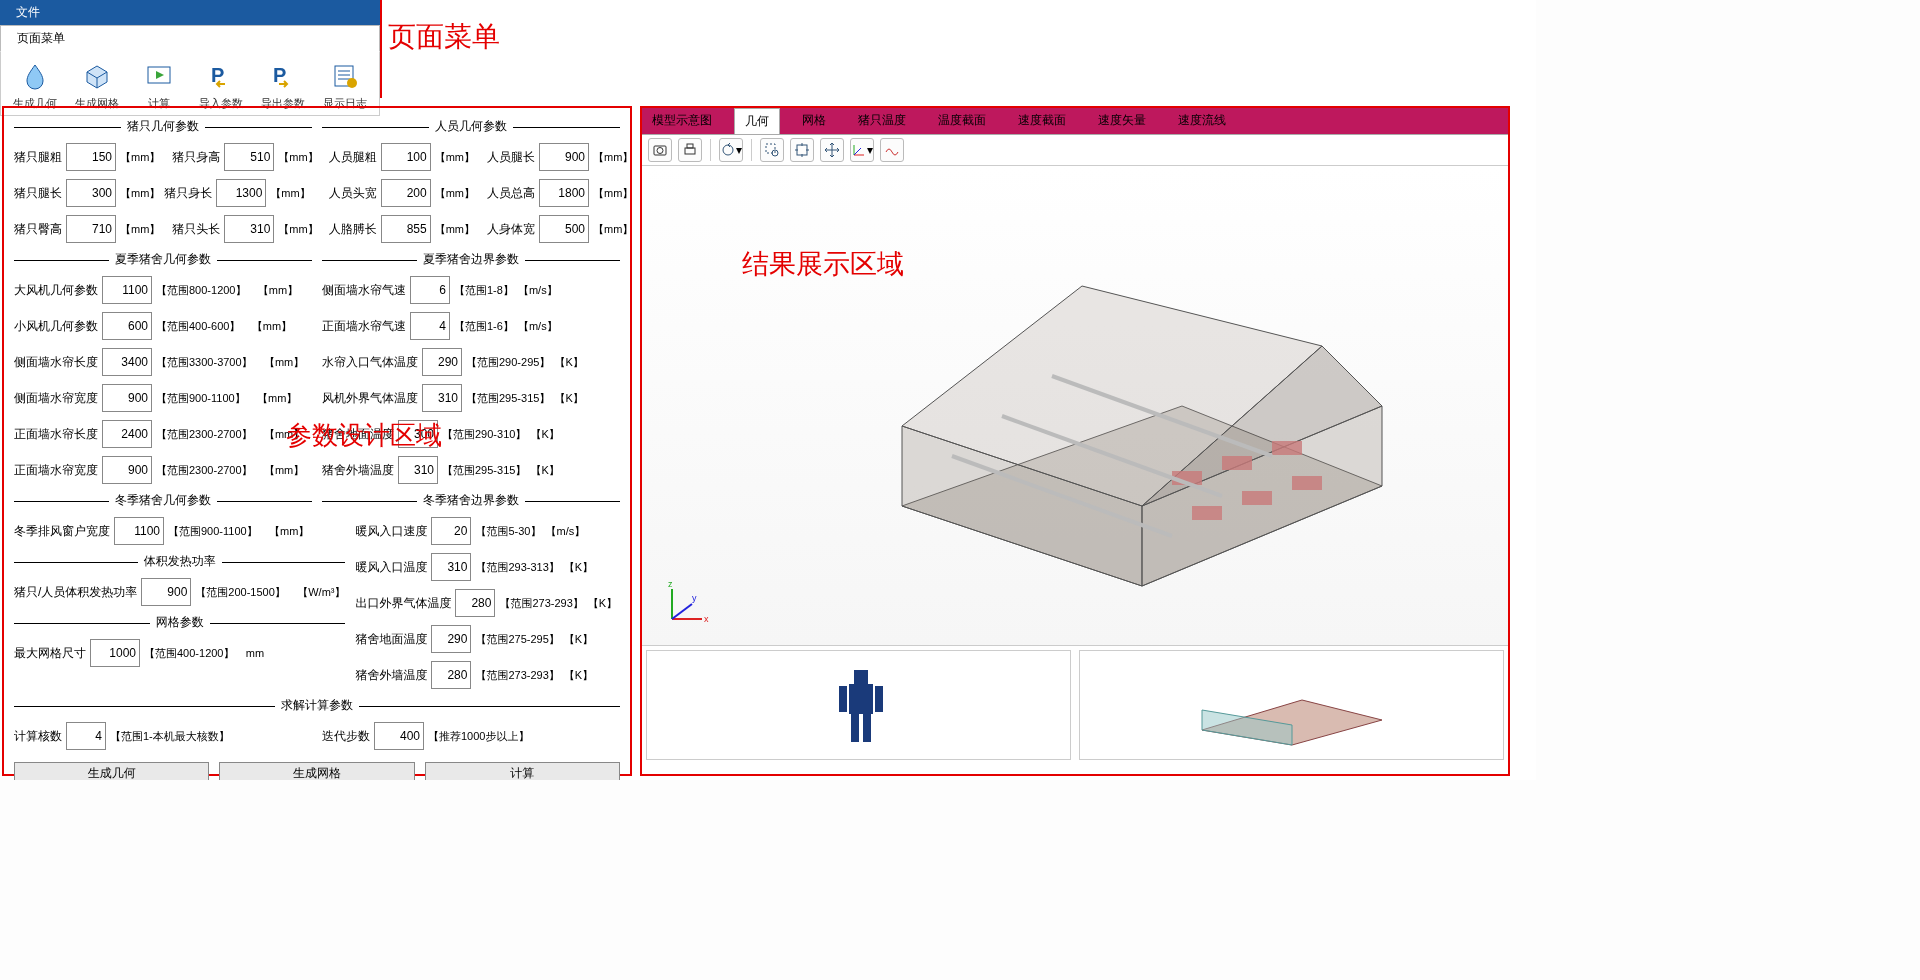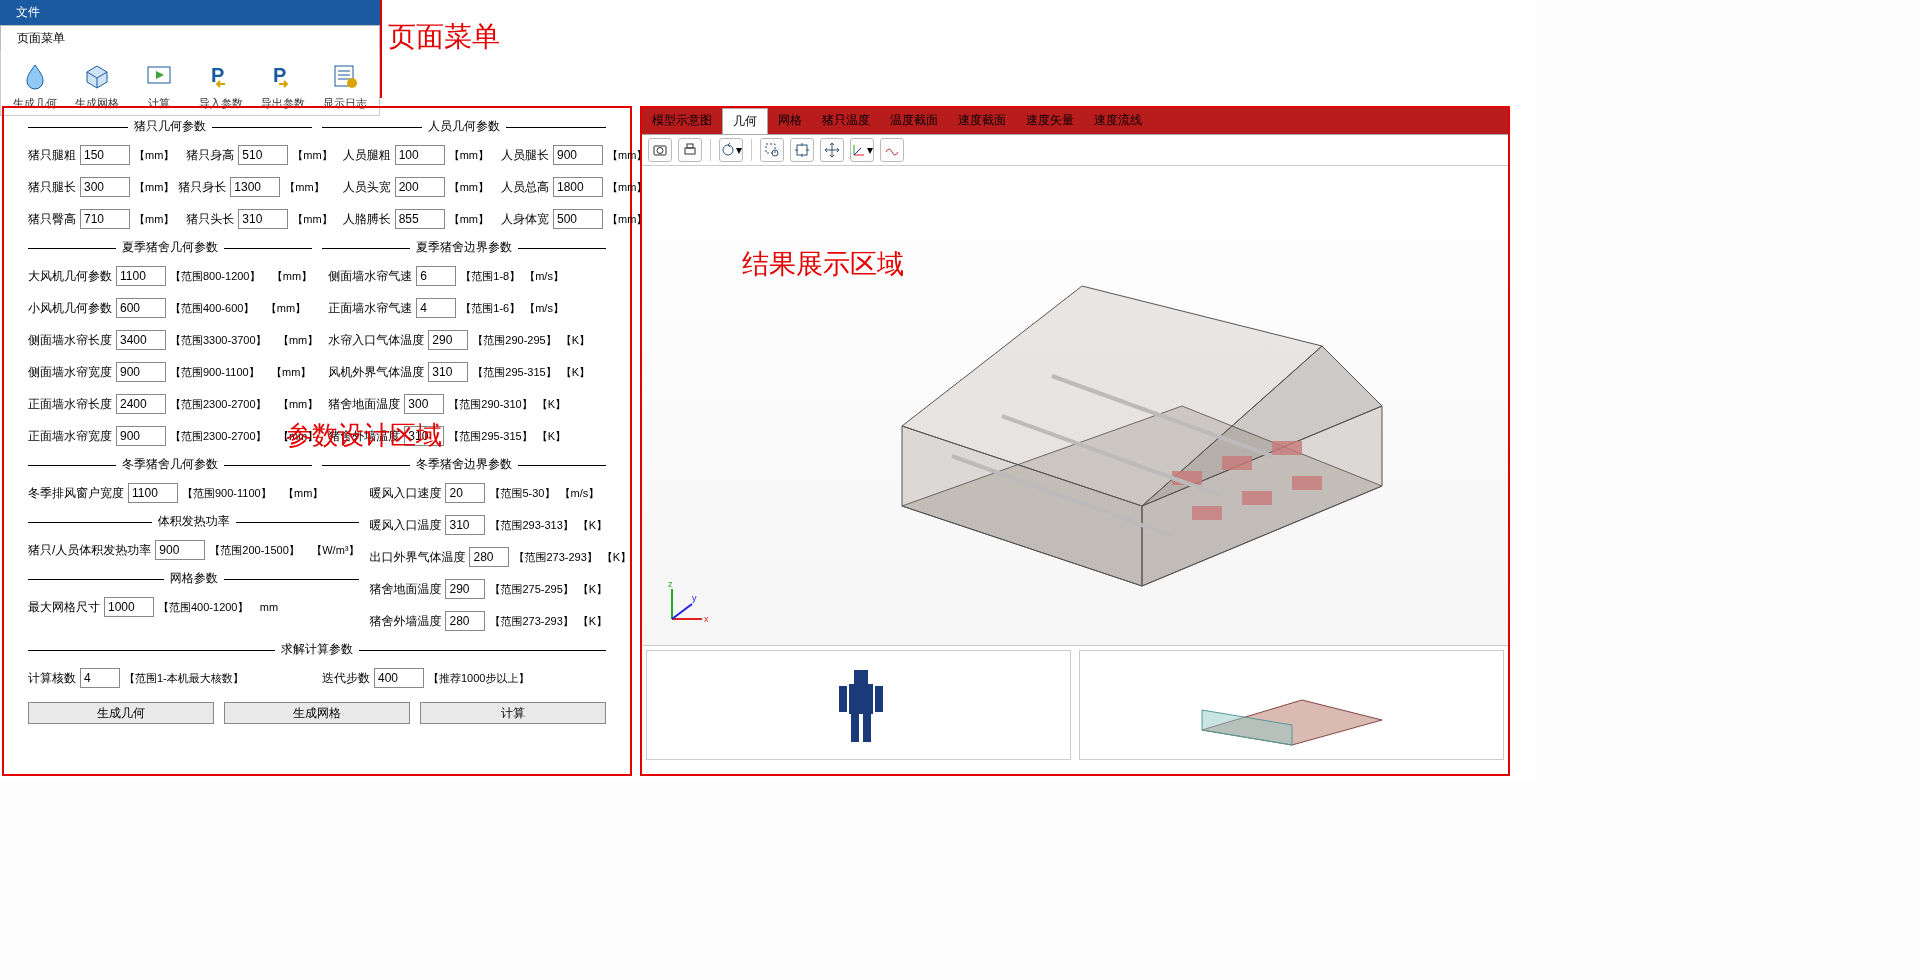--- a/index.html
+++ b/index.html
@@ -18,38 +18,38 @@
 .ribbon-item .lbl { font-size: 11px; color: #333; text-align: center; white-space: nowrap; }
 .ribbon-annot { position: absolute; right: -120px; top: 18px; font-size: 28px; color: #e40000; font-weight: 500; }
 
 
 .redbox { position: absolute; border: 2px solid #e40000; }
 .redbox.left  { left: 2px; top: 106px; width: 630px; height: 670px; }
 .redbox.right { left: 640px; top: 106px; width: 870px; height: 670px; }
 .redbox.top   { left: 2px; top: 0; width: 380px; height: 98px; }
 
 
-.params { padding: 6px 24px; font-size: 12px; }
+.params { padding: 6px 10px; font-size: 12px; }
 .section-title { position: relative; text-align: center; margin: 4px 0; }
 .section-title::before { content:""; position:absolute; left:0; right:0; top:50%; border-top:1px solid #000; }
 .section-title span { position:relative; background:#fff; padding:0 6px; }
 .row2 { display: flex; gap: 10px; }
 .col { flex: 1; display: flex; flex-direction: column; }
 .prow { display: flex; align-items: center; gap: 4px; margin: 4px 0; min-height: 24px; }
 .prow label { white-space: nowrap; color:#000; }
-.prow input { width: 50px; height: 20px; border: 1px solid #888; padding: 1px 3px; font-size: 12px; }
+.prow input { width: 50px; height: 28px; border: 1px solid #888; padding: 1px 3px; font-size: 12px; text-align: right; }
 .unit { white-space: nowrap; font-size: 11px; }
 .range { white-space: nowrap; font-size: 11px; }
 .btnbar { display: flex; gap: 10px; margin-top: 8px; }
 .btnbar button { flex: 1; height: 22px; background:#e9e9e9; border:1px solid #888; cursor:pointer; font-size:12px; }
 
 .param-annot { position: absolute; left: 282px; top: 310px; font-size: 26px; color:#e40000; }
 
 
-.viewer-tabs { display:flex; border-bottom:1px solid #aaa; background:#b91c1c; font-size:12px; }
+.viewer-tabs { display:flex; border-bottom:1px solid #aaa; background:#be185d; font-size:12px;gap:12px; }
 .viewer-tabs div { padding:4px 10px; cursor:pointer; }
 .viewer-tools { display:flex; align-items:center; gap:6px; padding:3px 6px; border-bottom:1px solid #ccc; background:#fff; }
 .viewer-tools .tbtn { width:24px; height:24px; border:1px solid #bbb; border-radius:3px; display:flex; align-items:center; justify-content:center; cursor:pointer; background:#fcfcfc; }
 .vsep { width:1px; height:22px; background:#ccc; margin:0 2px; }
 .viewer-body { position:relative; height:480px; background:linear-gradient(#fff,#f6f6f6); border-bottom:1px solid #ccc; }
 .result-annot { position:absolute; left:100px; top:80px; font-size:27px; color:#e40000; }
 .axis3d { position:absolute; left:20px; bottom:16px; }
 .thumbs { display:flex; height:118px; background:#fff; }
 .thumbs div { flex:1; border:1px solid #ccc; margin:4px; display:flex; align-items:center; justify-content:center; }
 

